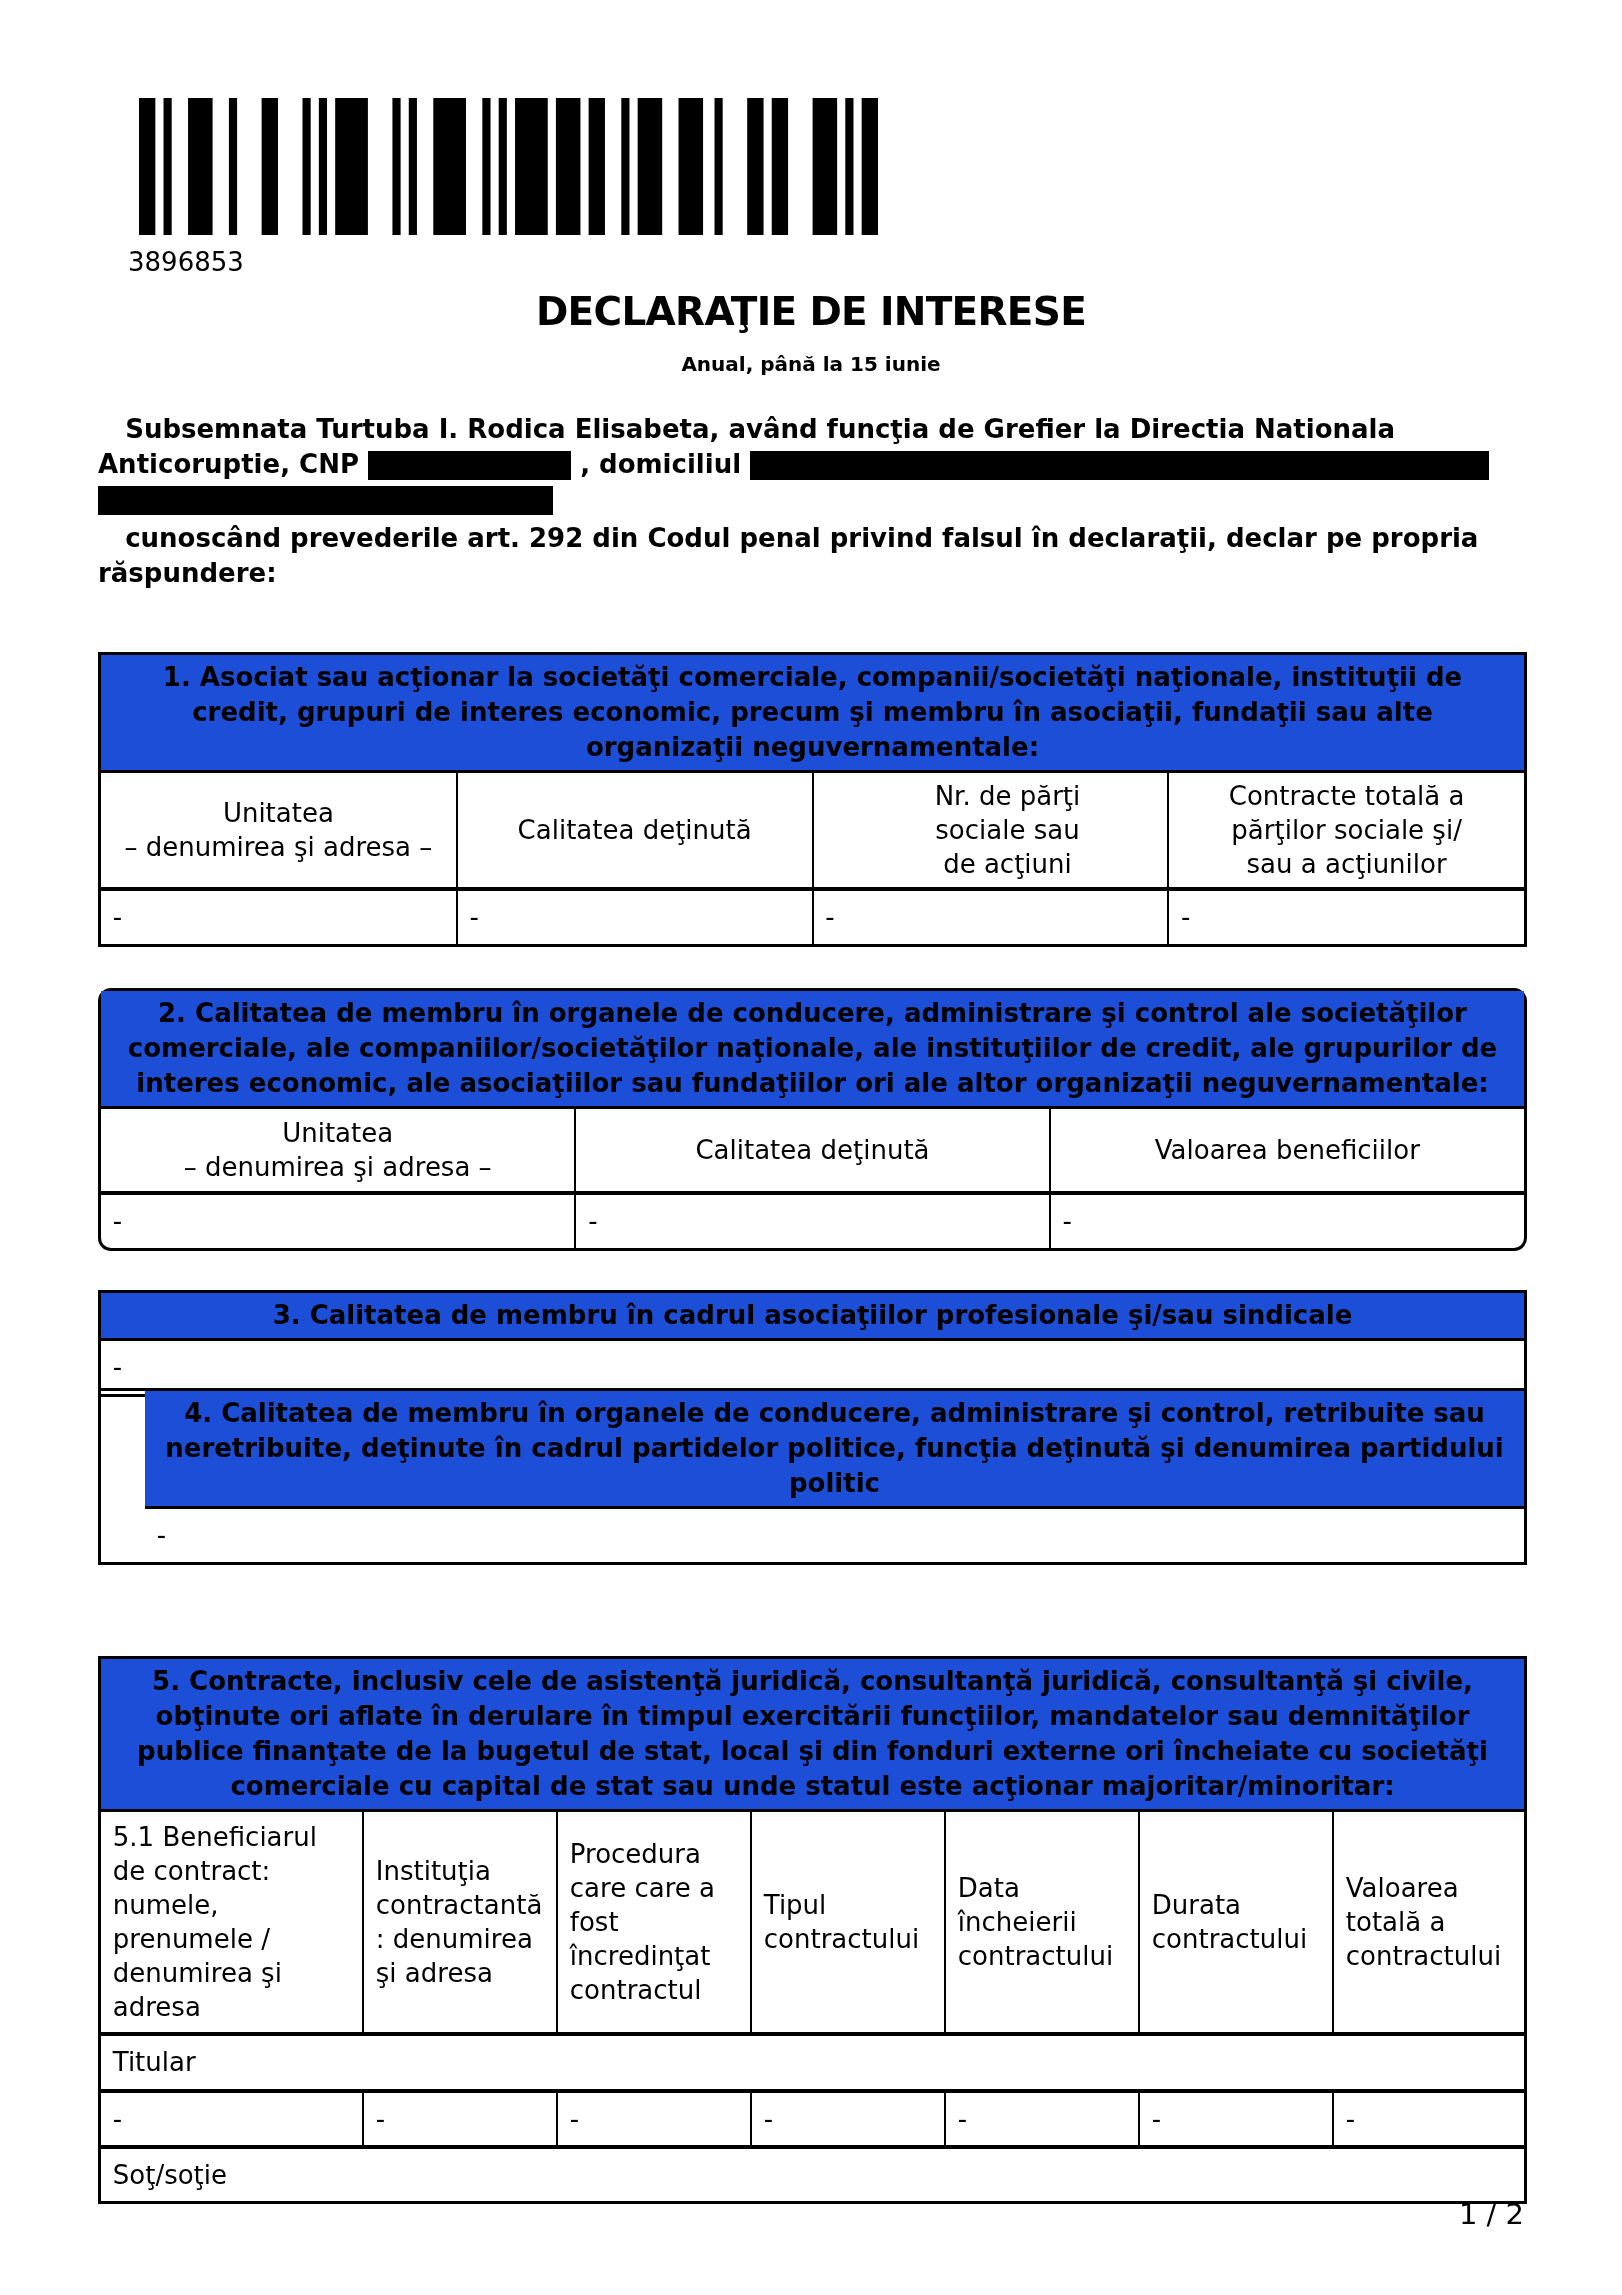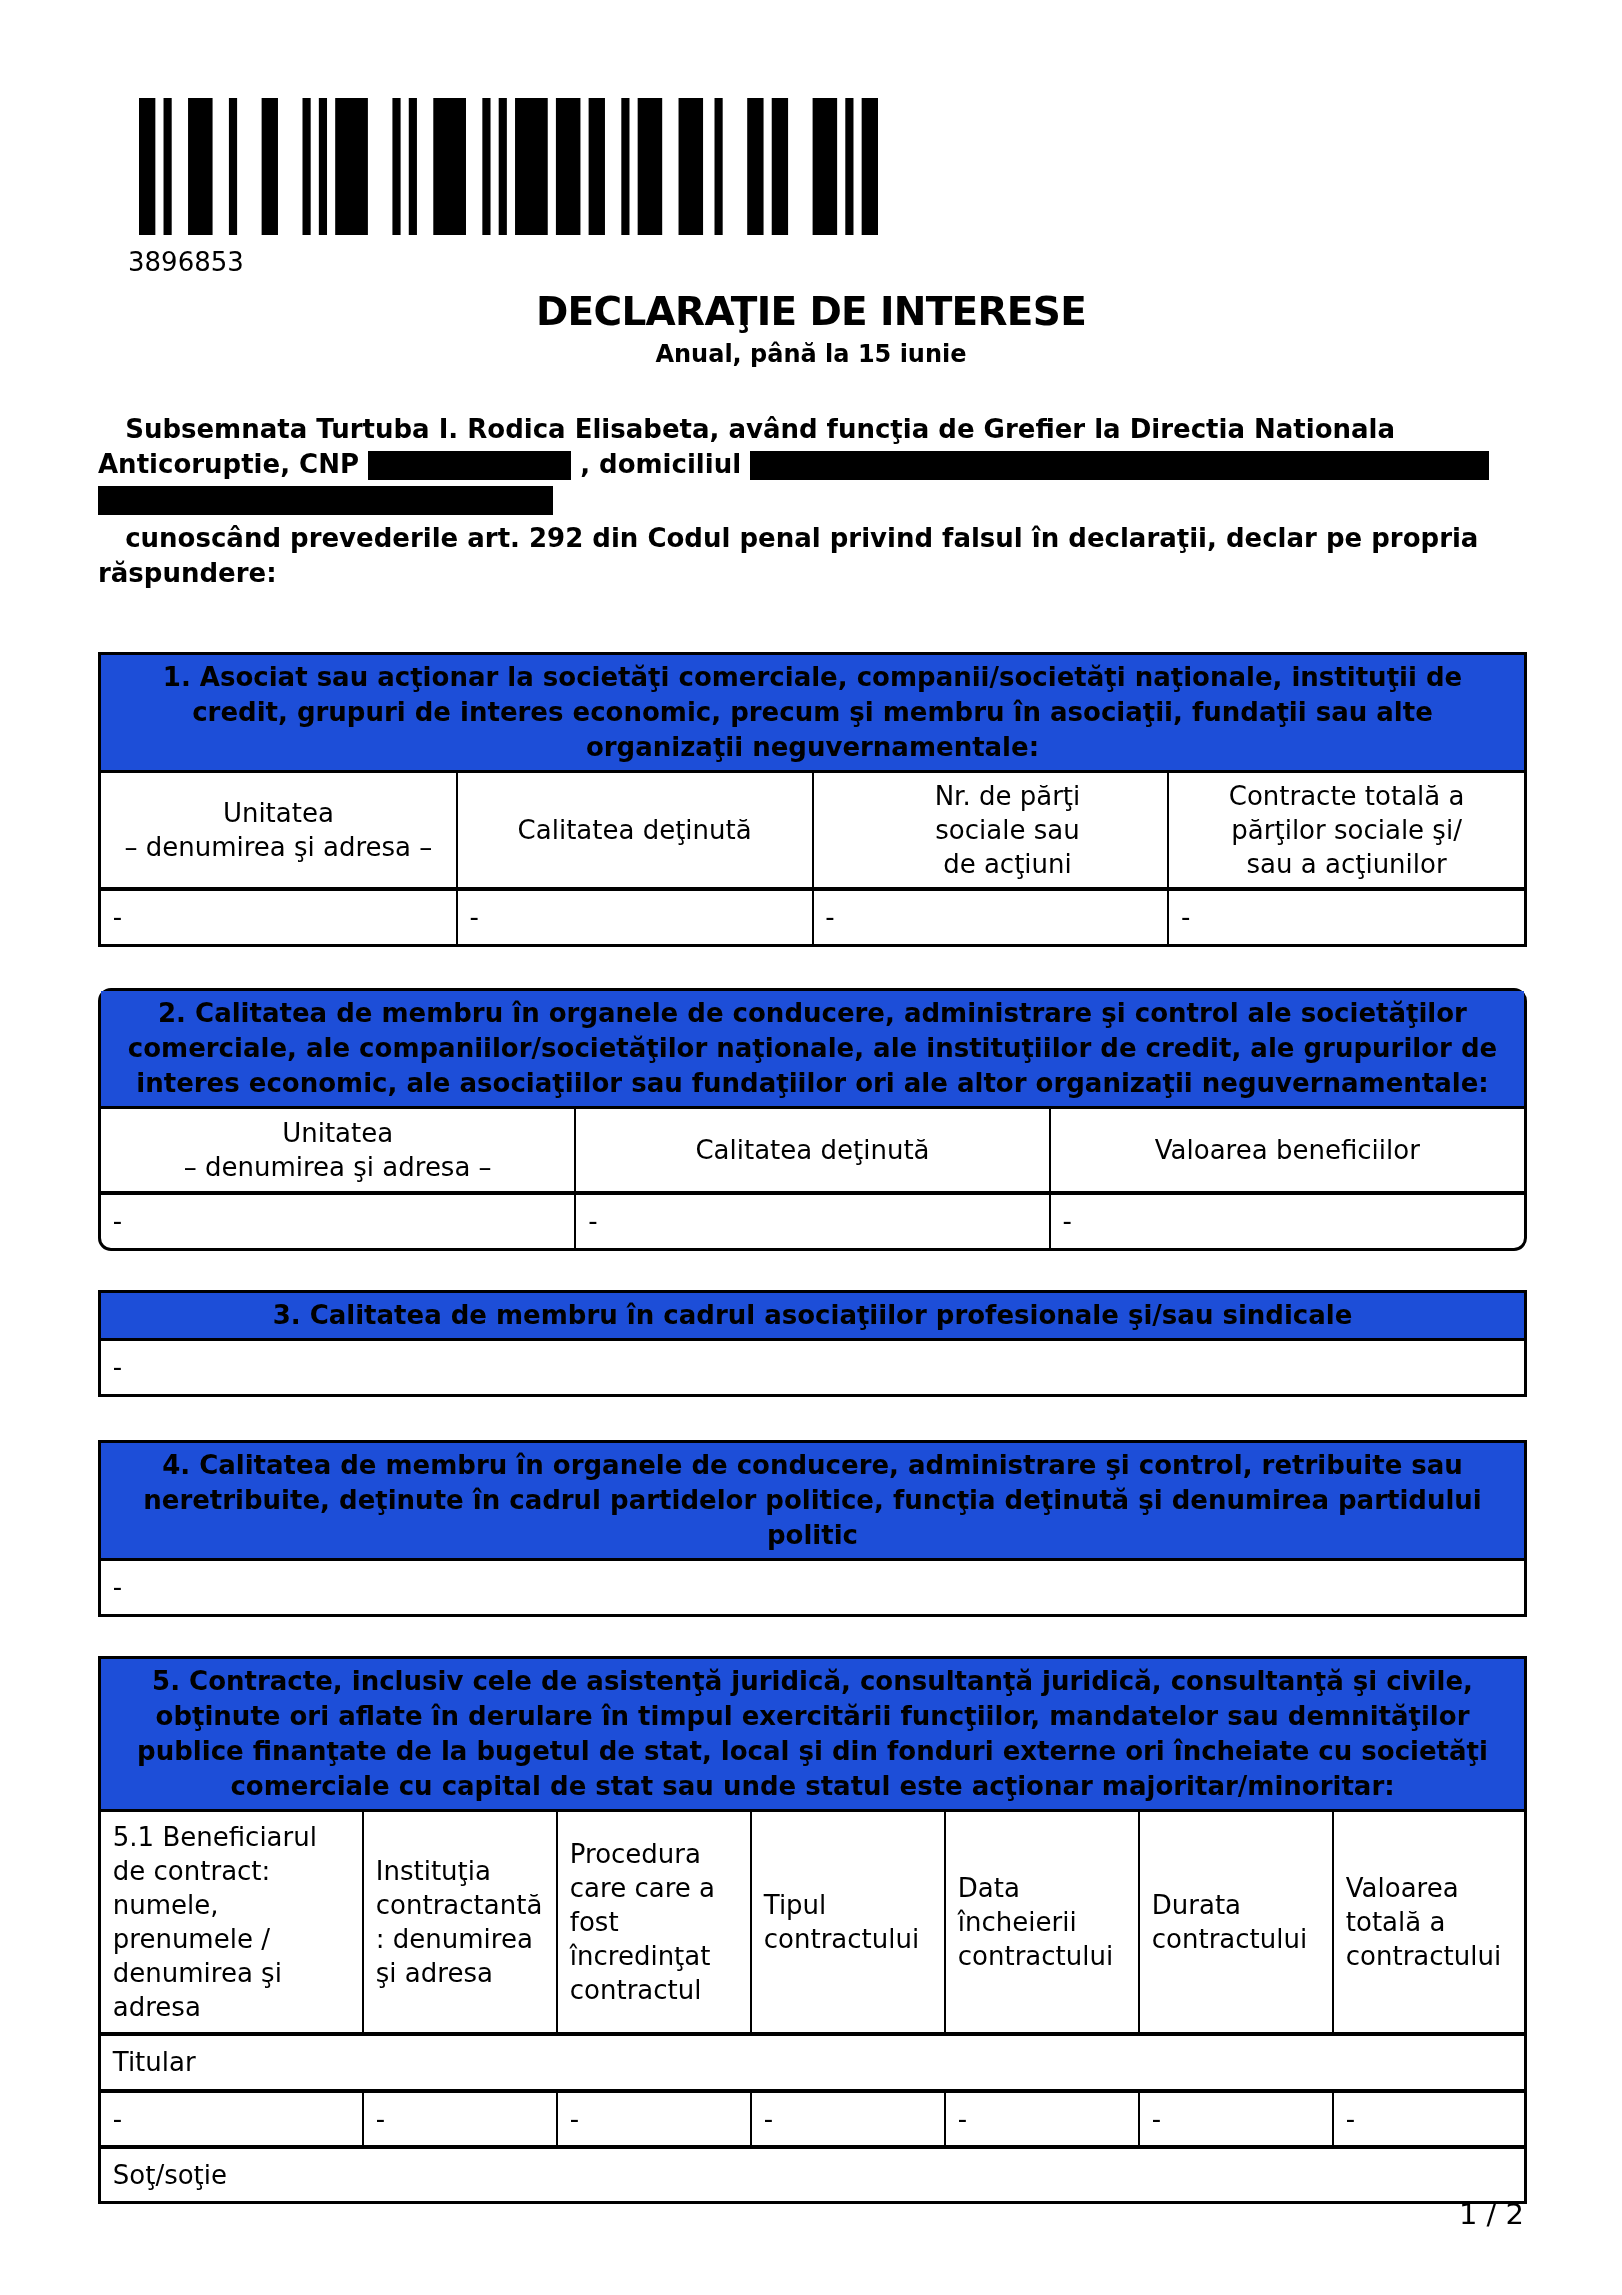--- a/index.html
+++ b/index.html
@@ -3,21 +3,21 @@
 <meta charset="utf-8">
 <style>
   html, body { margin: 0; padding: 0; background: #ffffff; }
   body {
     width: 1622px; height: 2295px; position: relative; overflow: hidden;
     font-family: "DejaVu Sans", "Liberation Sans", sans-serif; color: #000;
   }
   .barcode { position: absolute; left: 139px; top: 98px; width: 739px; height: 137px; }
   .barcode-num { position: absolute; left: 128px; top: 247px; font-size: 26px; letter-spacing: 0px; }
   .title { position: absolute; left: 0; width: 100%; top: 289px; text-align: center; font-weight: bold; font-size: 39px; letter-spacing: -0.7px; }
-  .subtitle { position: absolute; left: 0; width: 100%; top: 340px; text-align: center; font-weight: bold; font-size: 24px; }
+  .subtitle { position: absolute; left: 0; width: 100%; top: 352px; text-align: center; font-weight: bold; font-size: 20px; }
   .intro { position: absolute; left: 98px; width: 1427px; font-weight: bold; font-size: 26px; line-height: 35px; }
   .intro p { margin: 0; }
   .redact { display: inline-block; background: #000; height: 29px; vertical-align: middle; }
   .section { position: absolute; left: 98px; width: 1429px; border: 3.9px solid #000; box-sizing: border-box; }
   .sec-head { background: #1d4ed8; font-weight: bold; font-size: 26px; line-height: 35px; text-align: center; padding: 5.2px 13px; border-bottom: 3.3px solid #000; }
   table { border-collapse: collapse; width: 100%; table-layout: fixed; }
   td { border: 2.6px solid #000; font-size: 26px; line-height: 34px; padding: 2.6px 11.8px; vertical-align: middle; }
   tr:first-child td { border-top: none; }
   tr td:first-child { border-left: none; }
   tr td:last-child { border-right: none; }
@@ -118,21 +118,21 @@
   <div class="sec-head">3. Calitatea de membru în cadrul asociaţiilor profesionale şi/sau sindicale</div>
   <table>
     <tbody>
         <tr>
       <td class="dash">-</td>
     </tr>
   </tbody>
     </table>
 </div>
 
-<div class="section" style="top:1440px;">
+<div class="section" style="top:1388px;padding-left:44px;">
   <div class="sec-head">4. Calitatea de membru în organele de conducere, administrare şi control, retribuite sau neretribuite,  deţinute în cadrul partidelor politice, funcţia deţinută şi denumirea  partidului politic</div>
   <table>
     <tbody>
         <tr>
       <td class="dash">-</td>
     </tr>
   </tbody>
     </table>
 </div>
 

